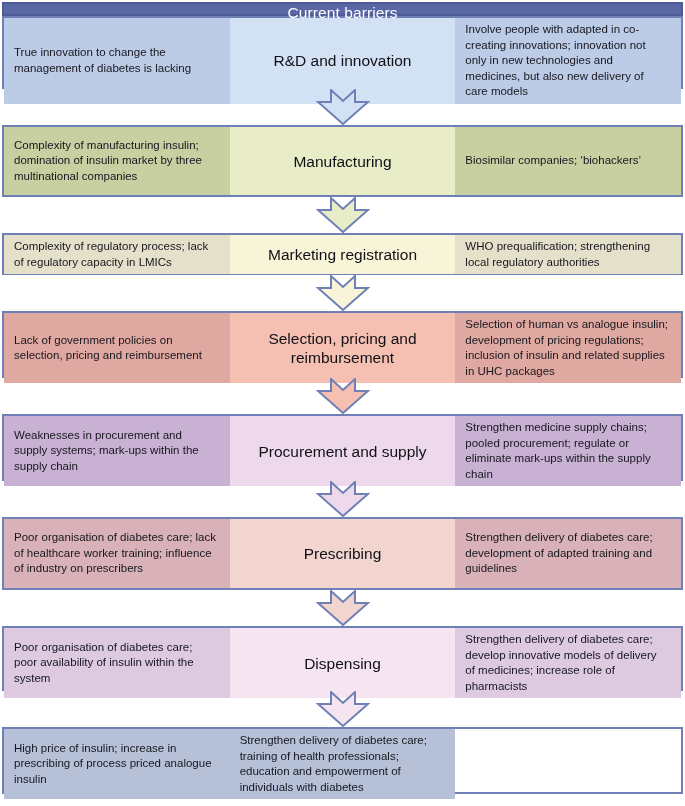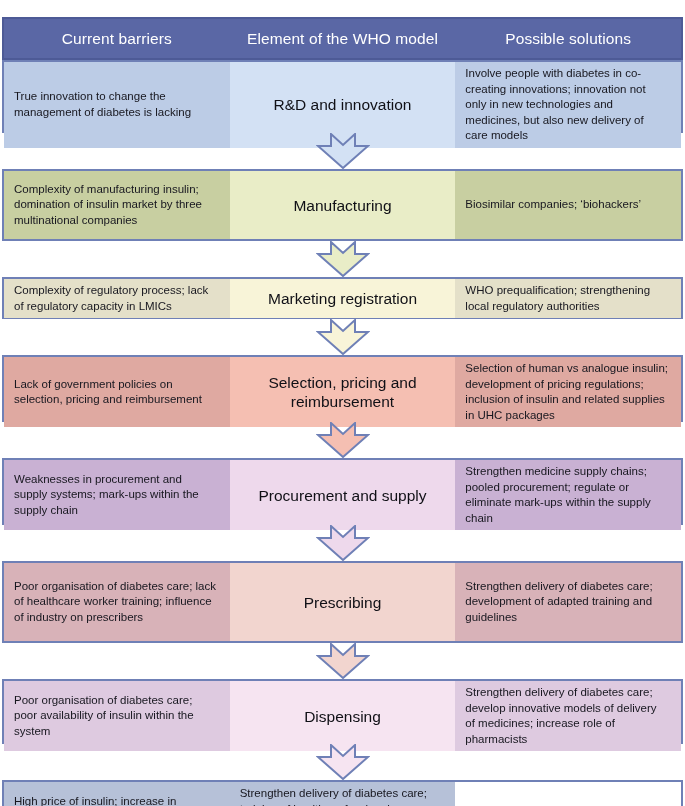--- a/index.html
+++ b/index.html
@@ -1,36 +1,35 @@
 <!DOCTYPE html>
 <html style="--background: #ffffff; --header_bg: #5a67a5; --header_border: #4d5a96; --header_text: #ffffff; --border: #6f80b6; --text: #17171f;"><head>
 <meta charset="utf-8">
 <style>
   html, body { margin:0; padding:0; background:var(--background,#fff); }
   .figure {
     width:685px; height:806px; box-sizing:border-box;
     padding:2px; font-family:"Liberation Sans", sans-serif;
   }
   .header {
-    display:grid; grid-template-columns:1fr 1fr 1fr; align-items:center;
-    height:43px; box-sizing:border-box;
+    display:grid; grid-template-columns:1fr; align-items:center;
+    height:14px; box-sizing:border-box;
     background:var(--header_bg,#5a67a5);
     border:2px solid var(--header_border,#4d5a96);
-    margin-top:15px;
   }
   .hcol {
     text-align:center; color:var(--header_text,#fff);
     font-size:15.5px; letter-spacing:0.1px;
   }
   .row {
     display:grid; grid-template-columns:1fr 1fr 1fr;
     box-sizing:border-box; border:2px solid var(--border,#6f80b6);
   }
   .r1{height:73px} .r2{height:72px} .r3{height:42px} .r4{height:67px}
-  .r5{height:67px} .r6{height:82px} .r7{height:65px} .r8{height:67px}
+  .r5{height:67px} .r6{height:73px} .r7{height:65px} .r8{height:67px}
   .cell { display:flex; align-items:center; box-sizing:border-box; }
   .cell.side {
     background:var(--side); color:var(--text,#17171f);
     font-size:11.5px; line-height:15.5px; padding:4px 12px 4px 10px;
   }
   .cell.center {
     background:var(--center); justify-content:center; text-align:center;
     color:#101016; font-size:15.5px; line-height:19px; padding:2px 20px;
   }
   .gap { height:36px; display:flex; justify-content:center; }
@@ -47,21 +46,21 @@
 
   <div class="header">
     <div class="hcol">Current barriers</div>
     <div class="hcol">Element of the WHO model</div>
     <div class="hcol">Possible solutions</div>
   </div>
 
   <div class="row r1" style="--side: #bccce6; --center: #d3e1f4;">
     <div class="cell side">True innovation to change the management of diabetes is lacking</div>
     <div class="cell center">R&amp;D and innovation</div>
-    <div class="cell side">Involve people with diabetes in co-creating innovations; innovation not only in new technologies and medicines, but also new delivery of care models</div>
+    <div class="cell side">Involve people with adapted in co-creating innovations; innovation not only in new technologies and medicines, but also new delivery of care models</div>
   </div>
 
   <div class="gap">
     <span class="arrow" style="--side: #bccce6; --center: #d3e1f4;">
       <svg width="54" height="36" viewBox="0 0 54 36">
           <polygon points="15,1 27,12 39,1 39,13 52,13 27,35 2,13 15,13"></polygon>
         </svg>
     </span>
   </div>
 

